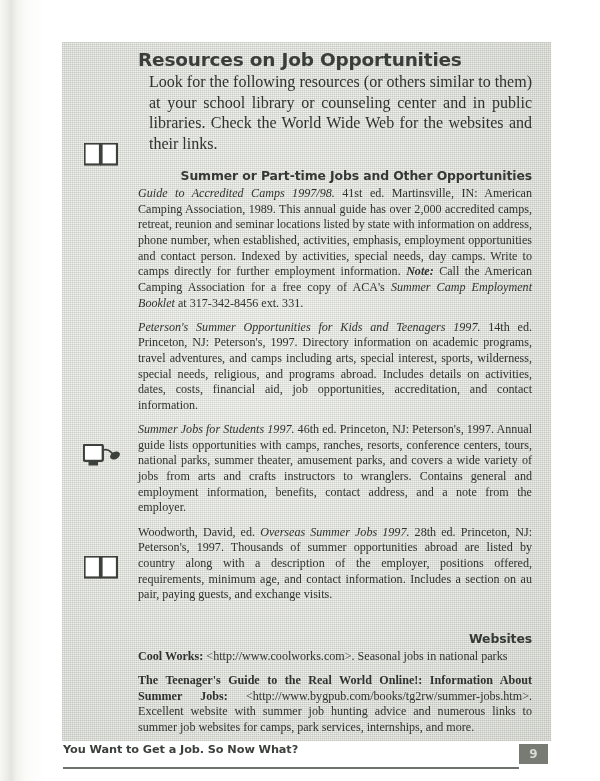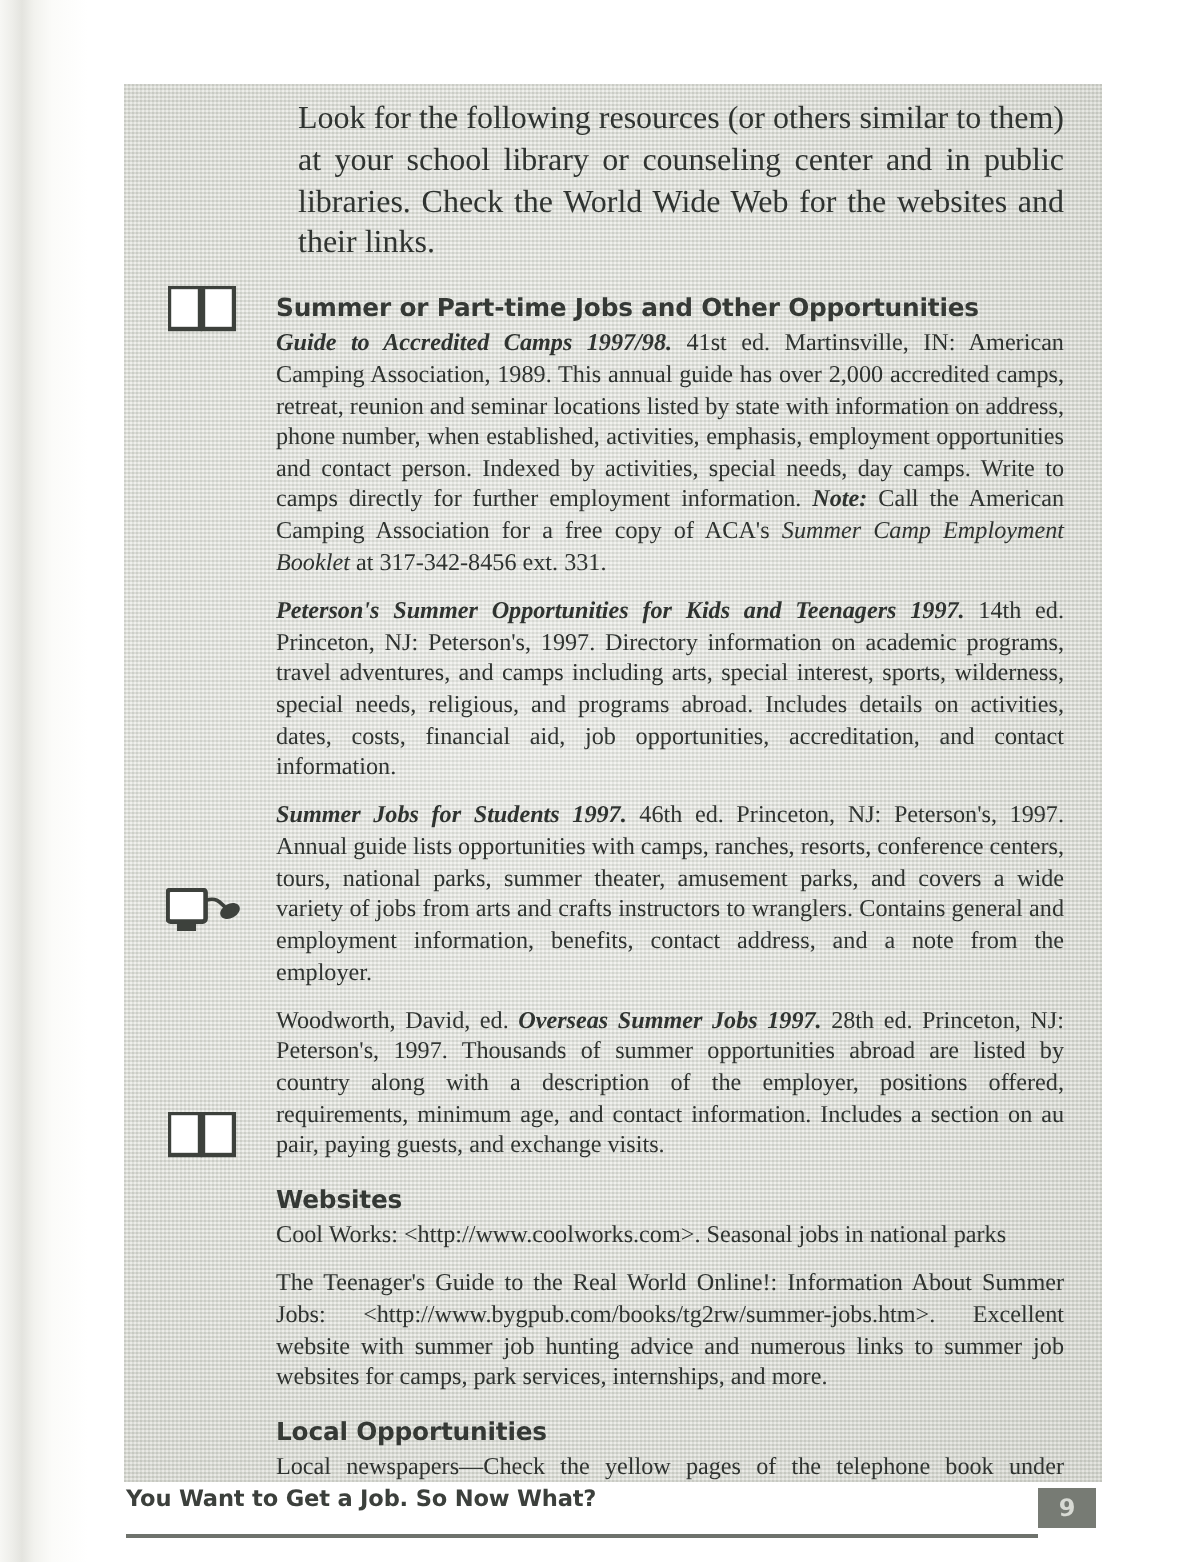--- a/index.html
+++ b/index.html
@@ -87,37 +87,38 @@
     padding-left: 11px;
   }
 
   .section-head {
     font-family: "DejaVu Sans", sans-serif;
     font-weight: bold;
     font-size: 12.4px;
     color: #353935;
     margin: 0 0 3px 0;
     letter-spacing: -0.1px;
+    text-align: right;
   }
   .section-head.gap {
-    margin-top: 11px;
+    margin-top: 28px;
   }
 
   .entry {
     font-size: 12.1px;
     line-height: 1.295;
     text-align: justify;
     margin: 0 0 8.5px 0;
     text-indent: 0;
   }
   .entry:last-child { margin-bottom: 0; }
 
-  .ti { font-style: italic; font-weight: bold; }
+  .ti { font-style: italic; font-weight: normal; }
   .it { font-style: italic; }
-  .bd { font-weight: normal; }
+  .bd { font-weight: bold; }
   .nb { font-style: italic; font-weight: bold; font-family: Liberation Serif, serif; }
   .allit { font-style: italic; font-weight: bold; }
 
   
   .margin-icon {
     position: absolute;
     z-index: 3;
   }
   #icon-books-1 { left: 84px; top: 143px; }
   #icon-web     { left: 83px; top: 444px; }
@@ -192,20 +193,21 @@
 
 <div class="margin-icon" id="icon-books-2">
   <svg width="34" height="24" viewBox="0 0 34 24">
     <rect x="0.5" y="0.5" width="15.5" height="21" fill="#ffffff" stroke="#3d413c" stroke-width="2.2"></rect>
     <rect x="17.5" y="0.5" width="15.5" height="21" fill="#ffffff" stroke="#3d413c" stroke-width="2.2"></rect>
   </svg>
 </div>
 
 <div id="content">
 
+  <h1 class="doc-title">Resources on Job Opportunities</h1>
   <p class="intro">Look for the following resources (or others similar to them) at your school library or counseling center and in public libraries. Check the World Wide Web for the websites and their links.</p>
 
   <h2 class="section-head">Summer or Part-time Jobs and Other Opportunities</h2>
 
   <p class="entry"><span class="ti">Guide to Accredited Camps 1997/98.</span><span> 41st ed. Martinsville, IN: American Camping Association, 1989. This annual guide has over 2,000 accredited camps, retreat, reunion and seminar locations listed by state with information on address, phone number, when established, activities, emphasis, employment opportunities and contact person. Indexed by activities, special needs, day camps. Write to camps directly for further employment information. </span><span class="nb">Note:</span><span> Call the American Camping Association for a free copy of ACA's </span><span class="it">Summer Camp Employment Booklet</span><span> at 317-342-8456 ext. 331.</span></p>
 
   <p class="entry"><span class="ti">Peterson's Summer Opportunities for Kids and Teenagers 1997.</span><span> 14th ed. Princeton, NJ: Peterson's, 1997.  Directory information on academic programs, travel adventures, and camps including arts, special interest, sports, wilderness, special needs, religious, and programs abroad. Includes details on activities, dates, costs, financial aid, job opportunities, accreditation, and contact information.</span></p>
 
   <p class="entry"><span class="ti">Summer Jobs for Students 1997.</span><span> 46th ed. Princeton, NJ: Peterson's, 1997. Annual guide lists opportunities with camps, ranches, resorts, conference centers, tours, national parks, summer theater, amusement parks, and covers a wide variety of jobs from arts and crafts instructors to wranglers. Contains general and employment information, benefits, contact address, and a note from the employer.</span></p>
 

